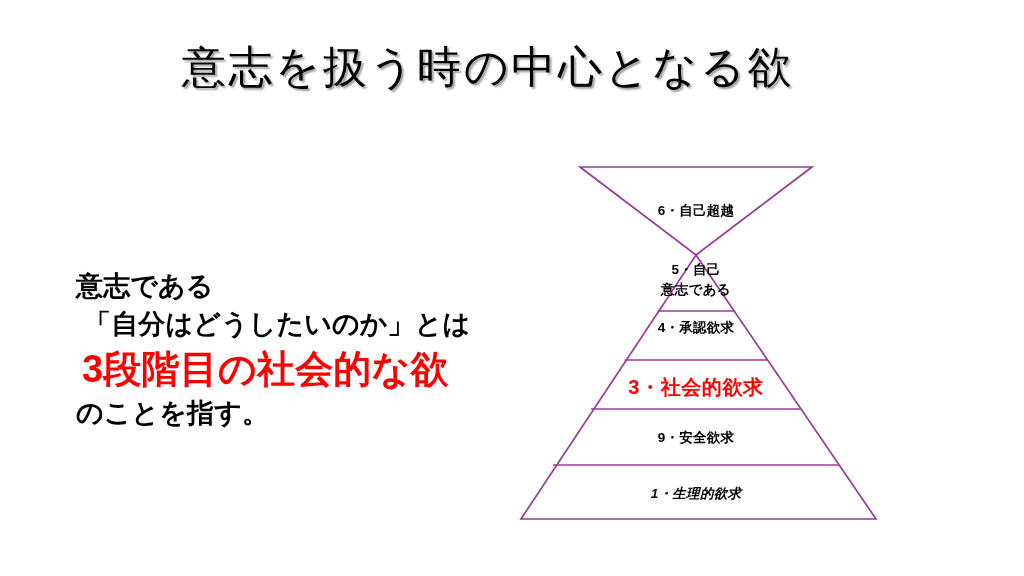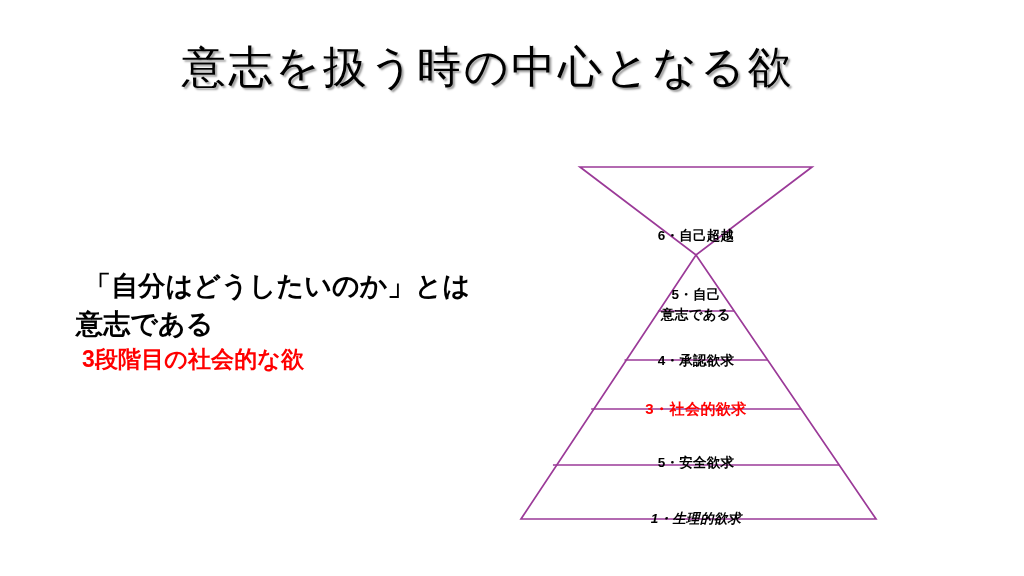--- a/index.html
+++ b/index.html
@@ -45,21 +45,21 @@
     font-weight: 700;
     color: #000000;
     letter-spacing: 0.005em;
     white-space: nowrap;
   }
   .body-line.indent {
     margin-left: 8px;
   }
   .body-line.emphasis {
     color: #ff0000;
-    font-size: 23px;
+    font-size: 38px;
     font-weight: 700;
     line-height: 1.36;
     margin-left: 6px;
   }
 
   
   #pyramid-figure {
     position: absolute;
     left: 498px;
     top: 150px;
@@ -84,37 +84,37 @@
   .tier-label {
     position: absolute;
     text-align: center;
     font-size: 13.5px;
     line-height: 1.30;
     font-weight: 700;
     color: #000000;
     letter-spacing: 0.02em;
     white-space: nowrap;
     transform: translateX(-50%);
-    margin-top: 25px;
   }
   .tier-label.highlight {
     color: #ff0000;
-    font-size: 15px;
+    font-size: 20px;
     letter-spacing: 0.03em;
   }
 </style>
 </head>
 <body>
 
 <div id="slide-title">意志を扱う時の中心となる欲</div>
 
 <div id="body-text">
+  <div class="body-line">意志である</div>
   <div class="body-line indent">「自分はどうしたいのか」とは</div>
-  <div class="body-line">意志である</div>
   <div class="body-line emphasis">3段階目の社会的な欲</div>
+  <div class="body-line">のことを指す。</div>
 </div>
 
 <div id="pyramid-figure">
 
   <svg id="pyramid-svg" width="400" height="390" viewBox="0 0 400 390">
 
     <path class="pyr-stroke" d="M 82 17 L 314 17 L 198 105 Z"></path>
 
     <path class="pyr-stroke" d="M 198 105 L 378 369 L 23 369 Z"></path>
 
@@ -125,21 +125,21 @@
     <line class="pyr-stroke" x1="94.0" y1="259" x2="302.0" y2="259"></line>
 
     <line class="pyr-stroke" x1="55.8" y1="315" x2="340.2" y2="315"></line>
   </svg>
 
   <div class="tier-label" style="left:198px; top:52px;">6・自己超越</div>
 
   <div class="tier-label" style="left:198px; top:111px;">5・自己</div>
   <div class="tier-label" style="left:198px; top:131px;">意志である</div>
 
-  <div class="tier-label" style="left:198px; top:177px;">4・承認欲求</div>
+  <div class="tier-label" style="left:198px; top:169px;">4・承認欲求</div>
 
   <div class="tier-label highlight" style="left:198px; top:224px;">3・社会的欲求</div>
 
-  <div class="tier-label" style="left:198px; top:279px;">5・安全欲求</div>
+  <div class="tier-label" style="left:198px; top:279px;">9・安全欲求</div>
 
   <div class="tier-label" style="left:198px; top:335px;font-style:italic;">1・生理的欲求</div>
 
 </div>
 
 </body></html>

